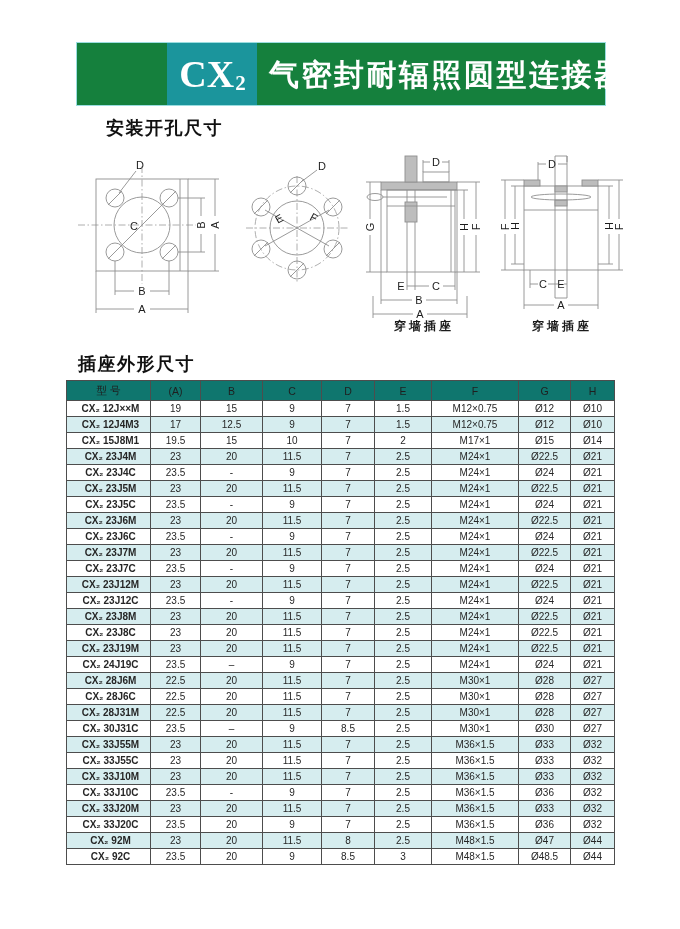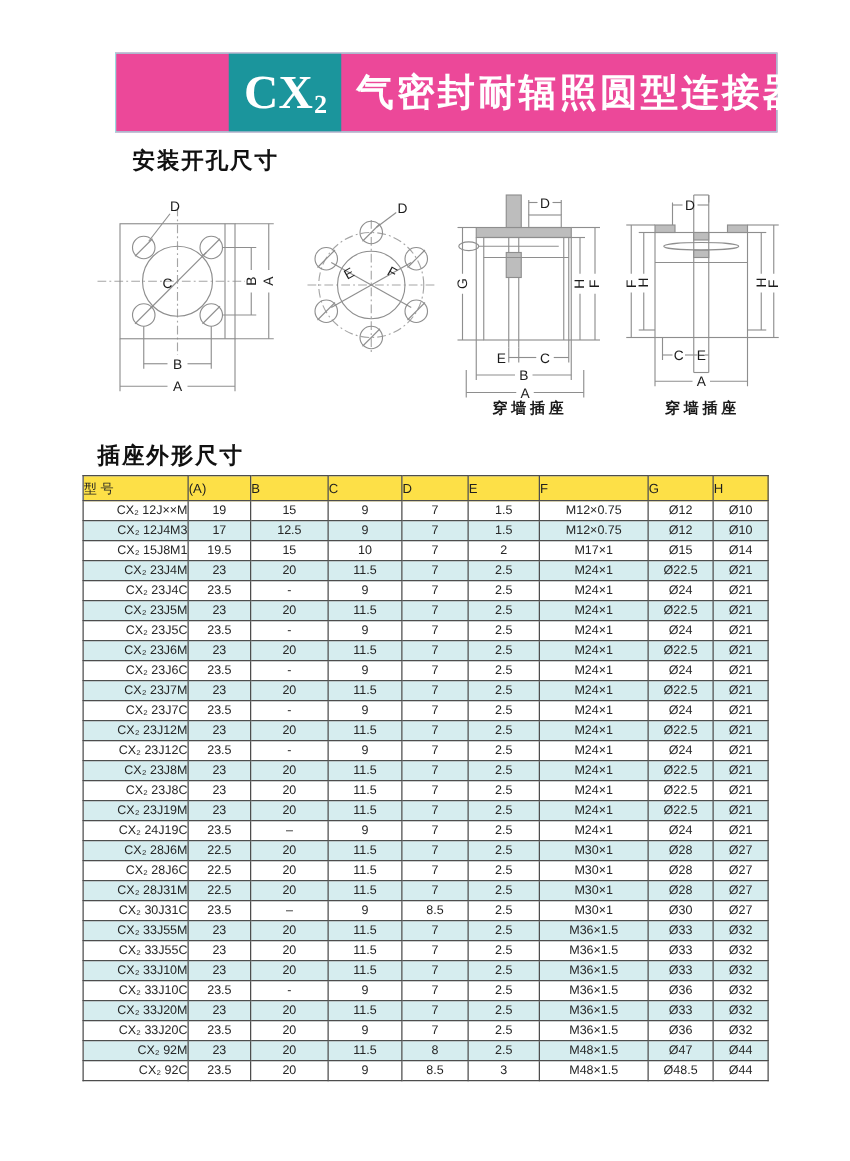--- a/index.html
+++ b/index.html
@@ -1,21 +1,21 @@
 <!DOCTYPE html>
 <html><head>
 <meta charset="utf-8">
 <style>
   html,body{margin:0;padding:0;background:#ffffff;}
   .page{position:relative;width:680px;height:929px;background:#ffffff;overflow:hidden;
         font-family:"Liberation Sans",sans-serif;}
 
   
   .banner{position:absolute;left:76px;top:42px;width:530px;height:64px;
-          background:#ec4899;border:1px solid #9adde0;box-sizing:border-box;margin-left:16px;}
+          background:#15803d;border:1px solid #9adde0;box-sizing:border-box;}
   .logo-box{position:absolute;left:90px;top:0;width:90px;height:62px;background:#1b959c;
             display:flex;align-items:center;justify-content:center;}
   .logo-main{font-family:"Liberation Serif",serif;font-weight:700;font-size:38px;color:#ffffff;}
   .logo-sub{font-family:"Liberation Serif",serif;font-weight:700;font-size:21px;color:#ffffff;
             position:relative;top:9px;left:1px;}
   .banner-title{position:absolute;left:192px;top:0;height:62px;line-height:64px;
                 font-size:30px;font-weight:700;color:#ffffff;letter-spacing:2.5px;white-space:nowrap;}
 
   
   .section-title{position:absolute;left:78px;margin:0;font-size:18px;font-weight:700;
@@ -35,25 +35,25 @@
   #svg-normal{left:363px;top:150px;width:122px;height:178px;}
   #svg-wall{left:498px;top:150px;width:128px;height:178px;}
   .dwg-caption{position:absolute;top:318px;font-size:12px;font-weight:700;color:#1a1a1a;
                text-align:center;letter-spacing:3px;}
   #cap-normal{left:363px;width:122px;}
   #cap-wall{left:498px;width:128px;text-align:center;}
 
   
   table.dim{position:absolute;left:66px;top:380px;width:548px;border-collapse:collapse;
             table-layout:fixed;border:1.5px solid #3f3f3f;}
-  table.dim th{background:#fde047;height:19px;font-size:10.5px;font-weight:400;color:#1f1f1f;
-               border:1px solid #4d4d4d;padding:0;text-align:left;}
+  table.dim th{background:#0f766e;height:19px;font-size:10.5px;font-weight:400;color:#1f1f1f;
+               border:1px solid #4d4d4d;padding:0;text-align:center;}
   table.dim td{height:15px;font-size:10px;color:#262626;border:1px solid #4d4d4d;
                padding:0;text-align:center;line-height:15px;white-space:nowrap;}
-  table.dim td.c-model{text-align:right;padding-left:4px;}
+  table.dim td.c-model{text-align:center;padding-left:4px;font-weight:bold;}
   table.dim tbody tr:nth-child(even){background:#d6edef;}
 </style>
 </head>
 <body>
 
 <div class="page">
 
   <div class="banner">
     <div class="logo-box">
       <span class="logo-main">CX</span>

